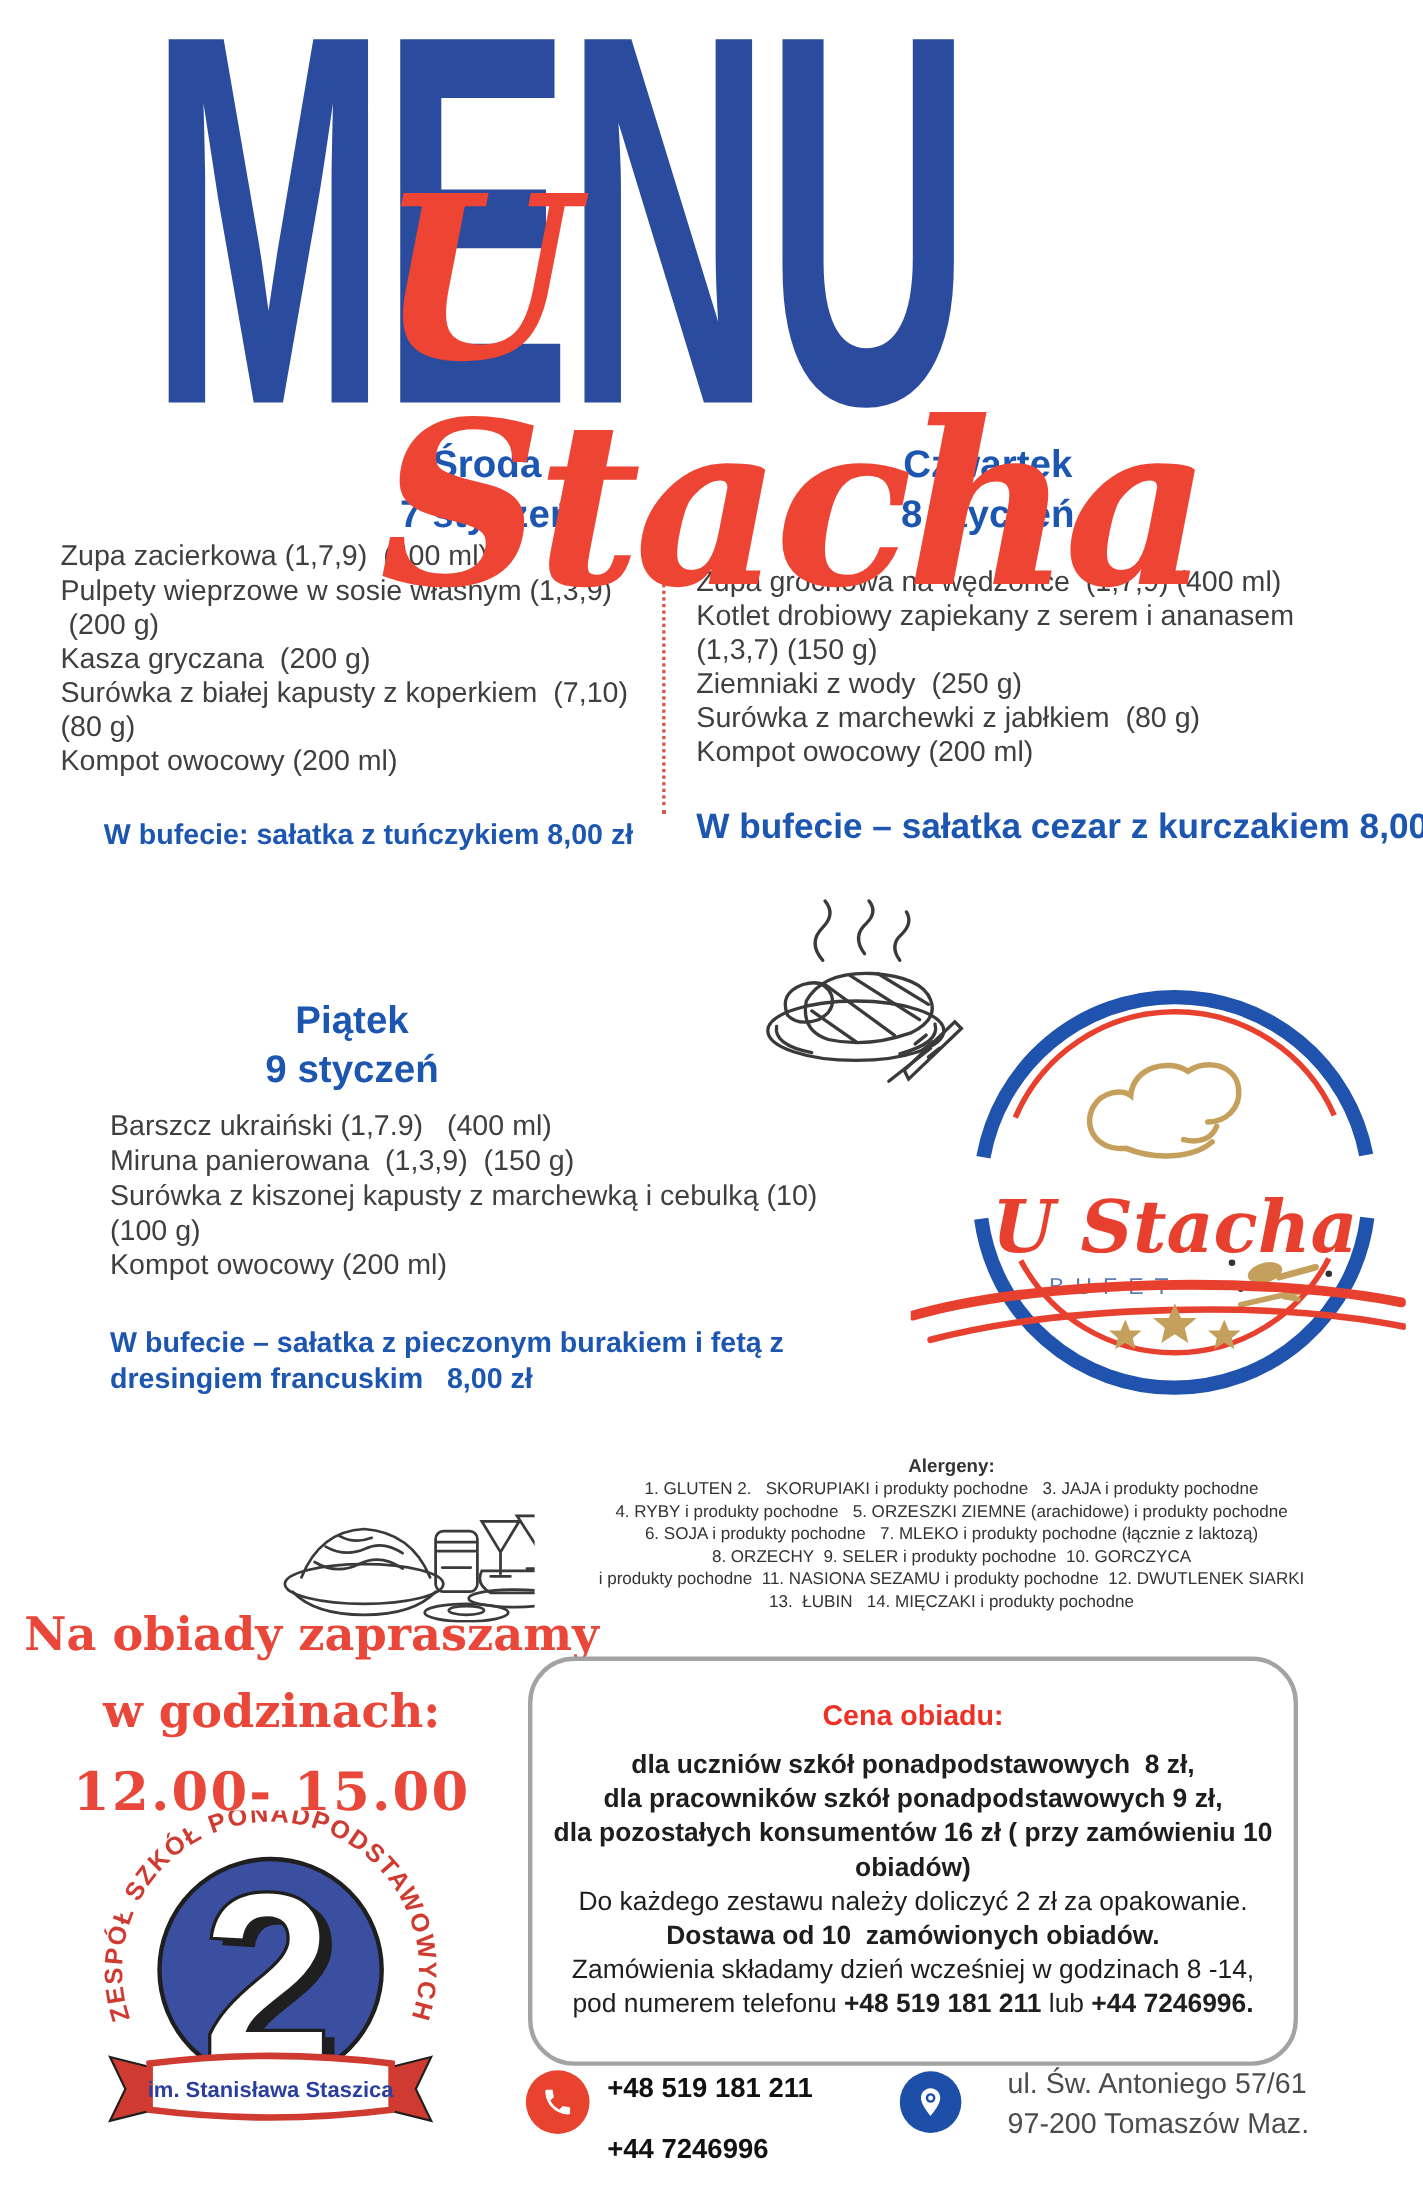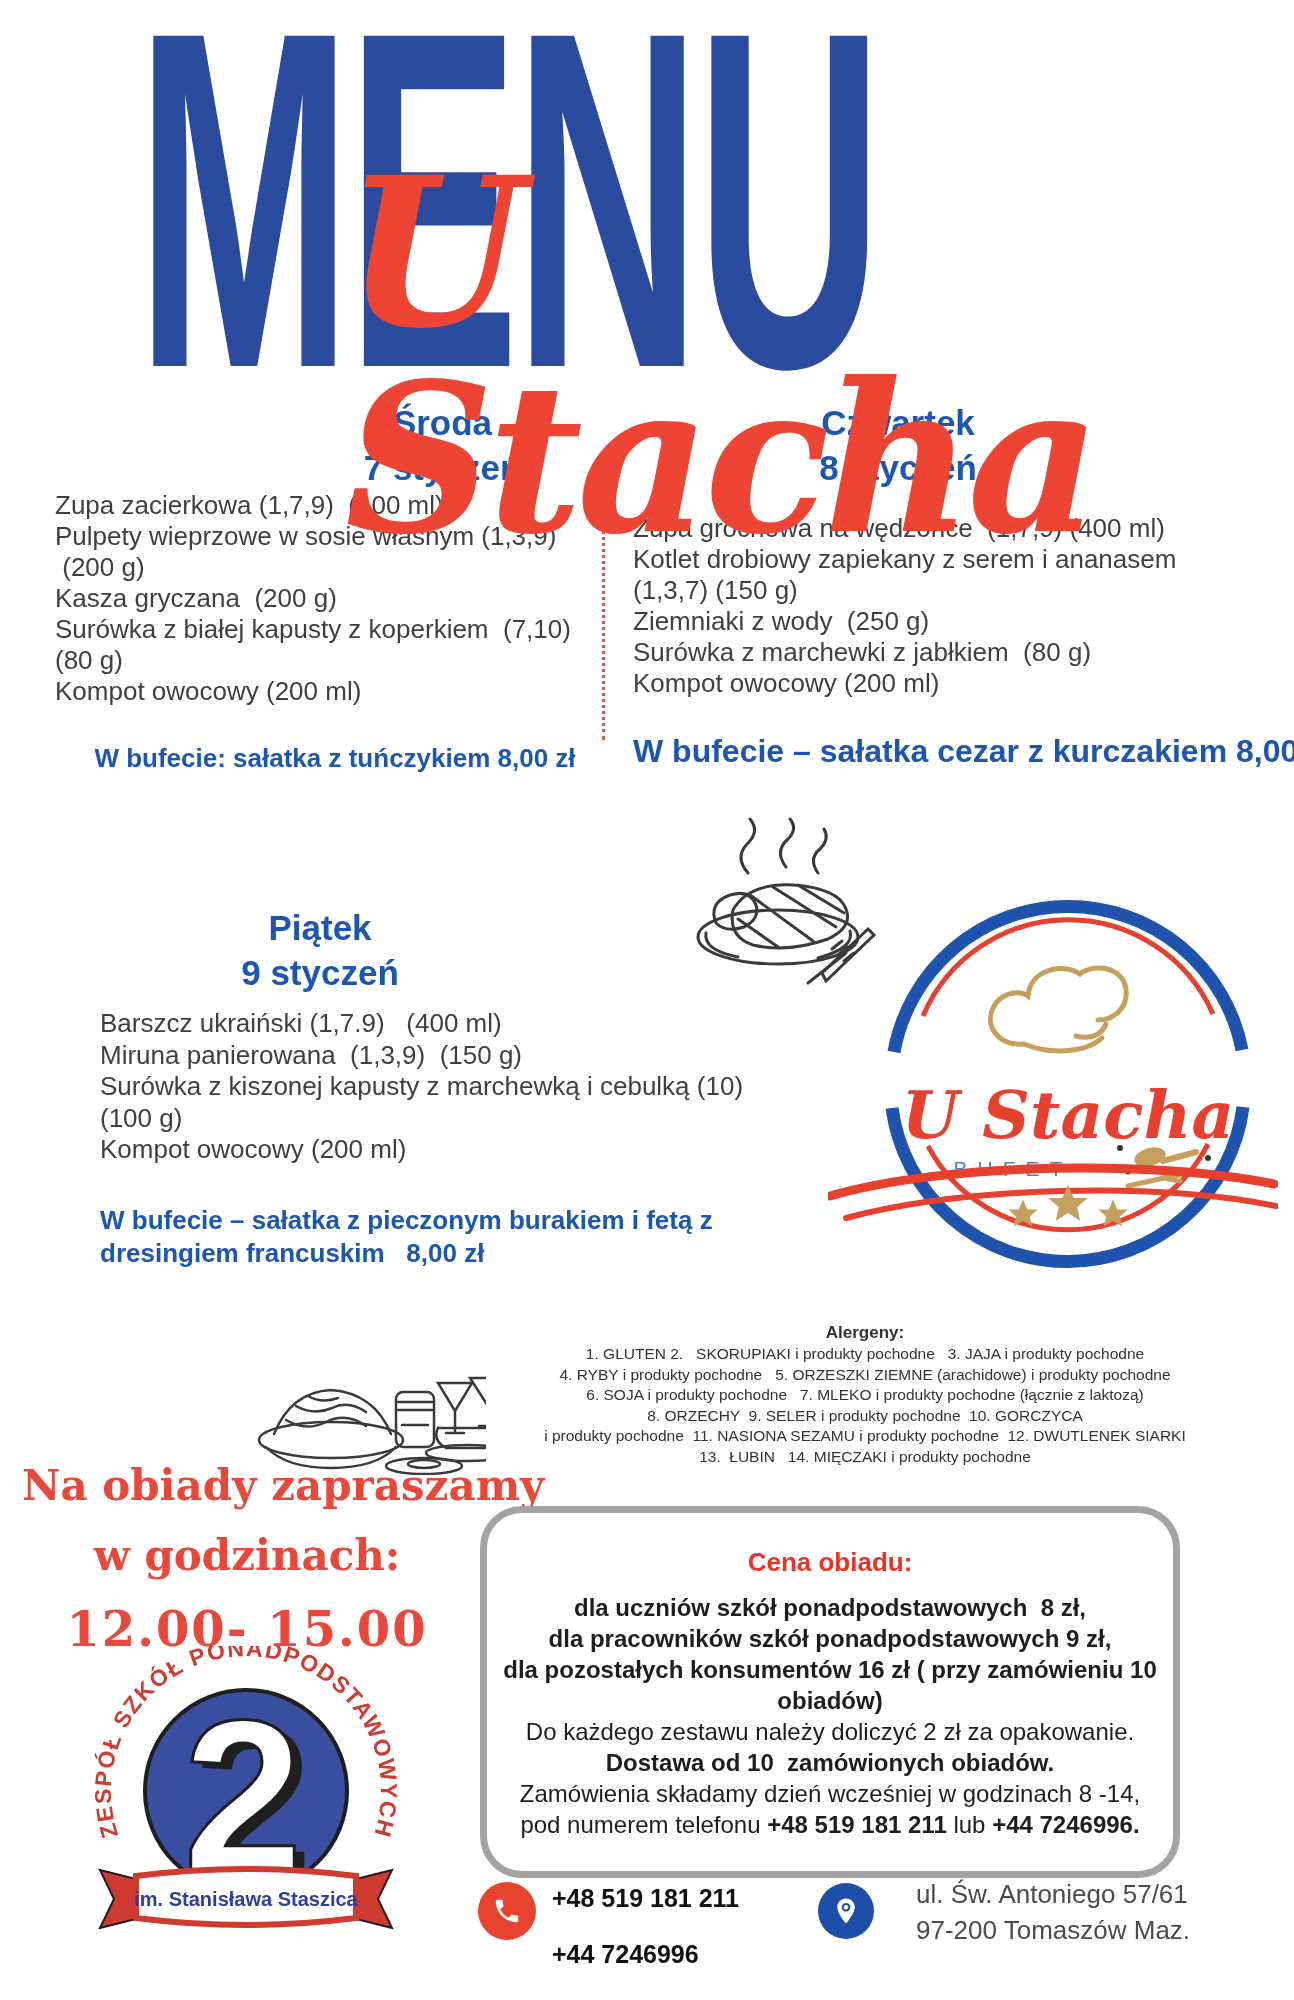--- a/index.html
+++ b/index.html
@@ -40,21 +40,21 @@
 
   
   .invitation{position:absolute;left:22px;top:1462px;width:450px;text-align:center;
               color:#e8473a;font-family:"DejaVu Serif",serif;font-weight:bold;}
   .inv-1{font-size:42px;line-height:48px;}
   .inv-2{font-size:42px;line-height:48px;margin-top:22px;}
   .inv-hours{font-size:48px;line-height:54px;margin-top:22px;letter-spacing:2px;}
 
   
   .price-box{position:absolute;left:480px;top:1506px;width:700px;height:372px;box-sizing:border-box;
-             border:7px solid #a3a3a3;border-radius:42px;text-align:center;padding-top:34px;color:#1e1e1e;}
+             border:4px solid #a3a3a3;border-radius:42px;text-align:center;padding-top:34px;color:#1e1e1e;}
   .price-title{color:#ee3124;font-weight:bold;font-size:26px;line-height:30px;}
   .price-lines{margin-top:15px;font-size:24px;line-height:31px;}
   .b{font-weight:bold;}
 
   
   .phone-badge{position:absolute;left:478px;top:1882px;width:58px;height:58px;border-radius:50%;
                background:#e8432f;display:flex;align-items:center;justify-content:center;}
   .pin-badge{position:absolute;left:818px;top:1883px;width:56px;height:56px;border-radius:50%;
              background:#1d4ea8;display:flex;align-items:center;justify-content:center;}
   .phone-num-1{position:absolute;left:552px;top:1884px;font-size:25px;font-weight:bold;color:#111111;}

